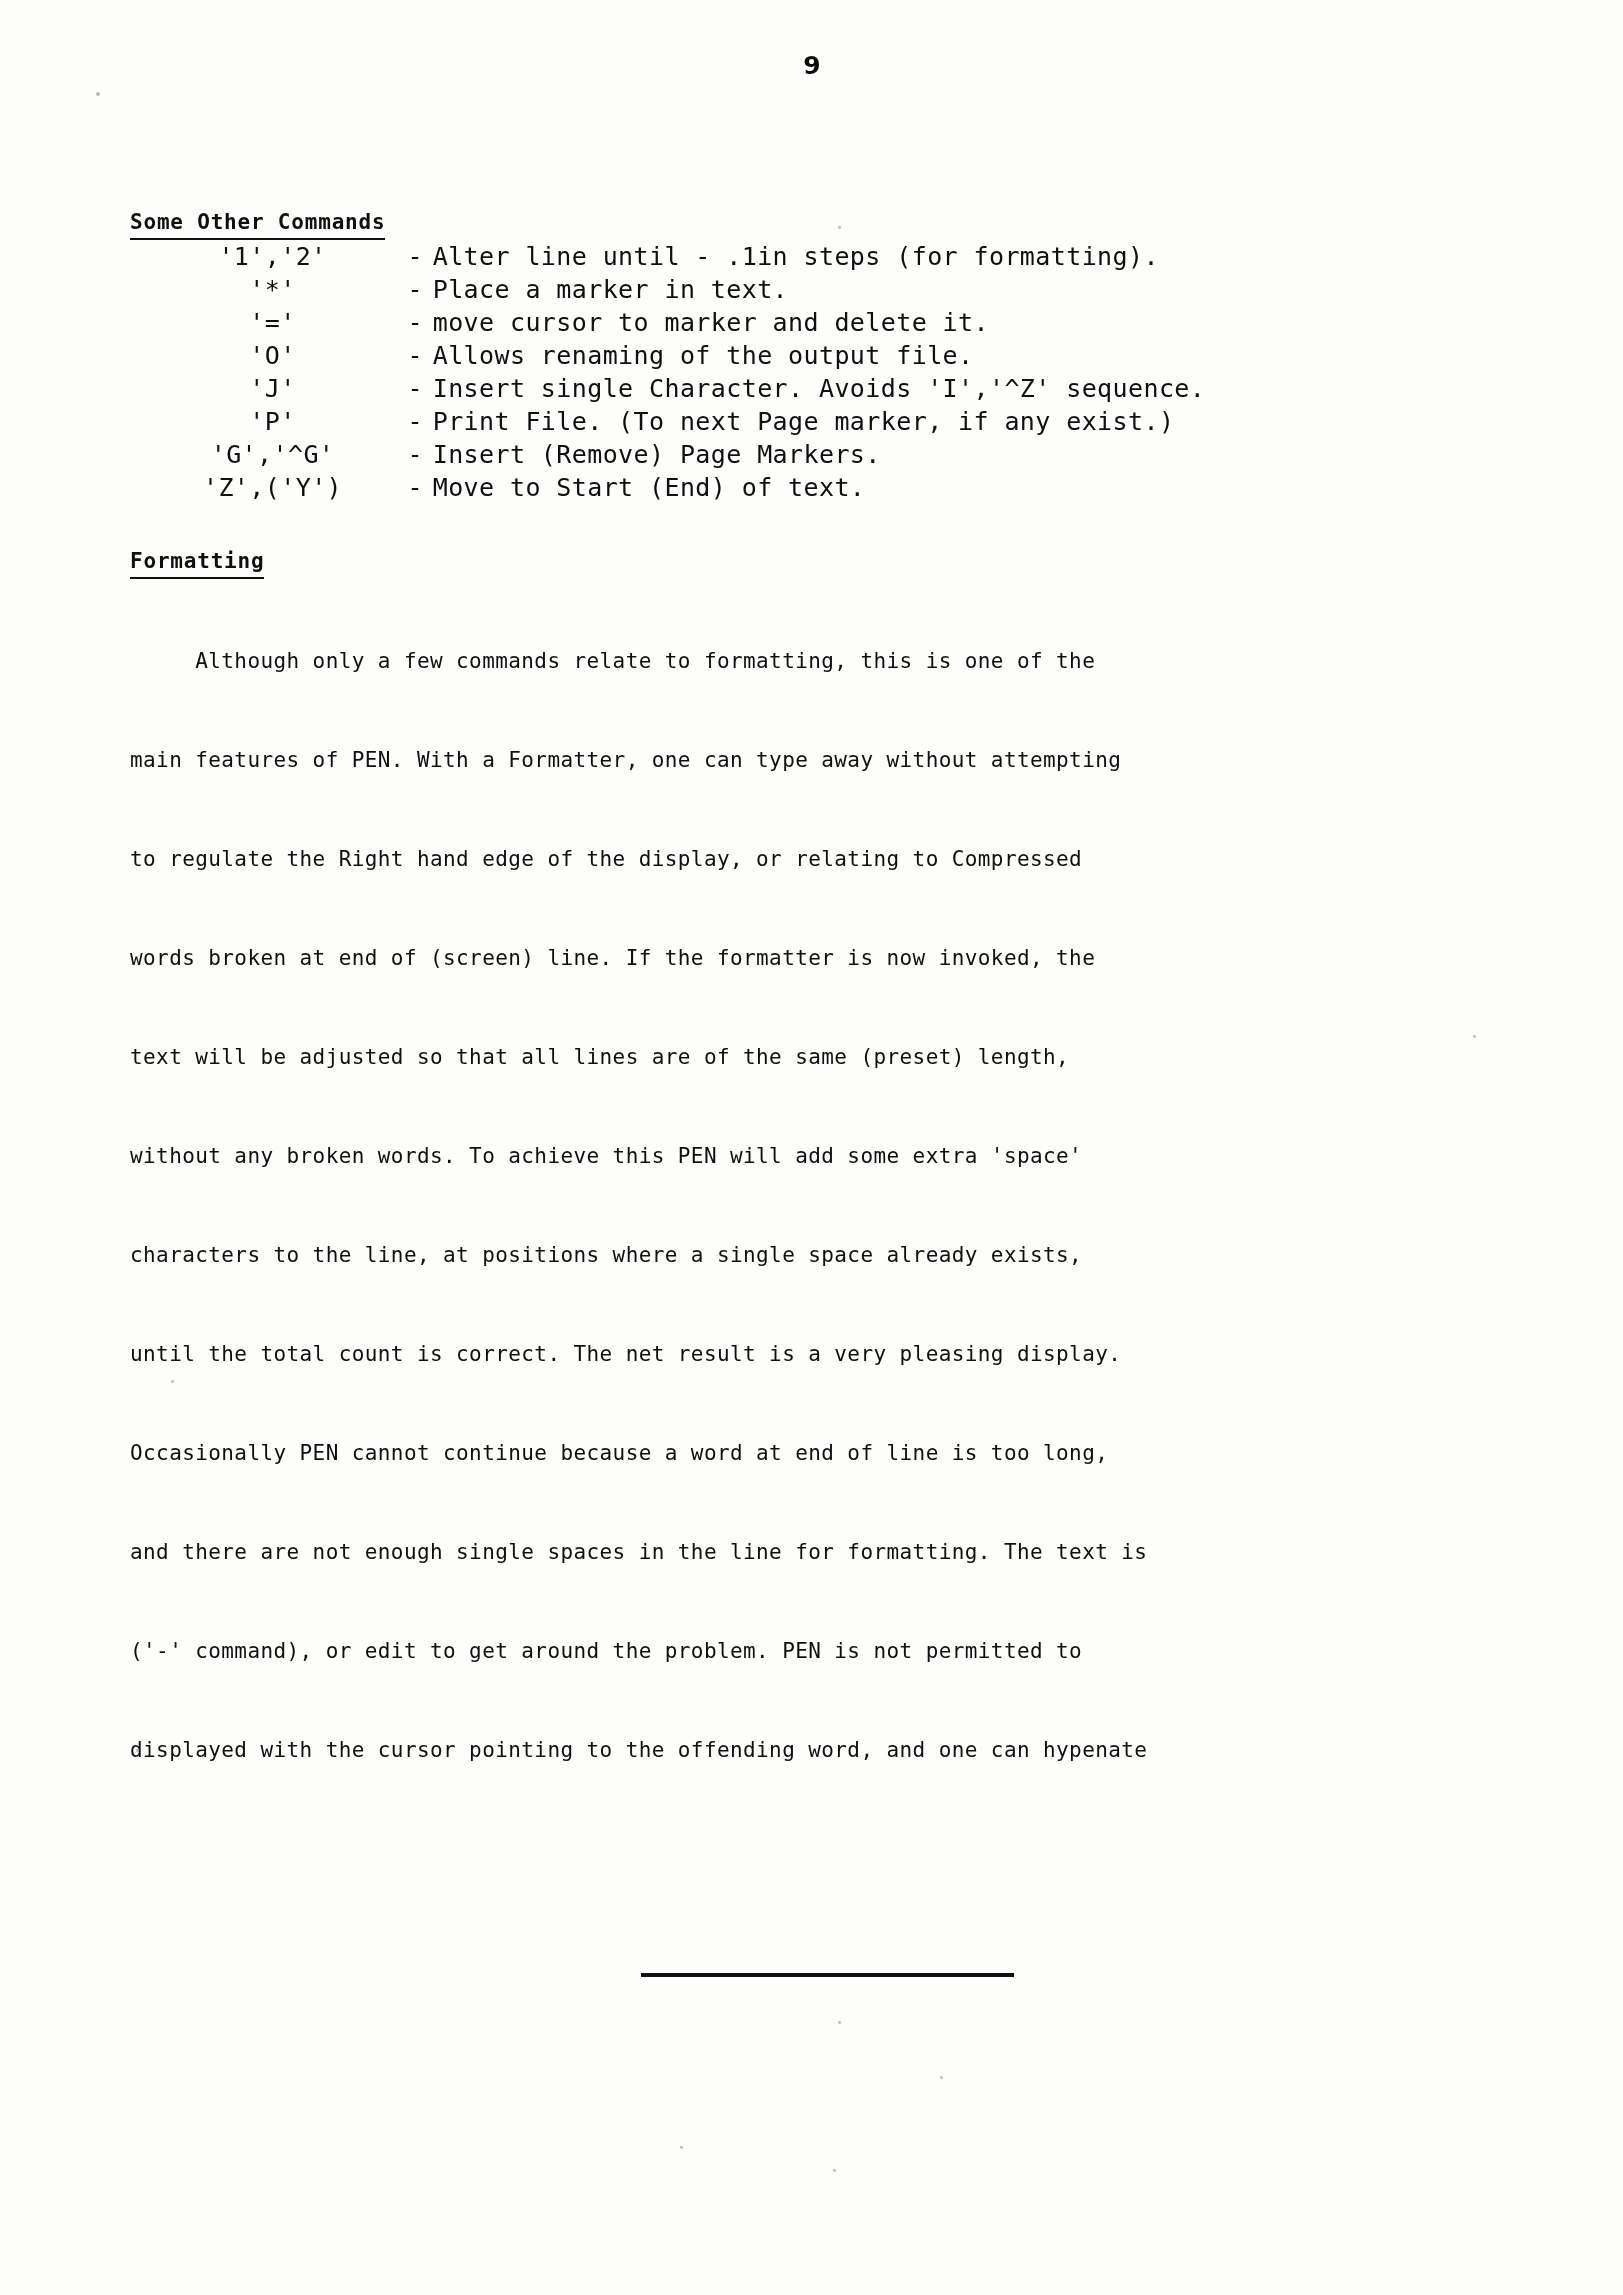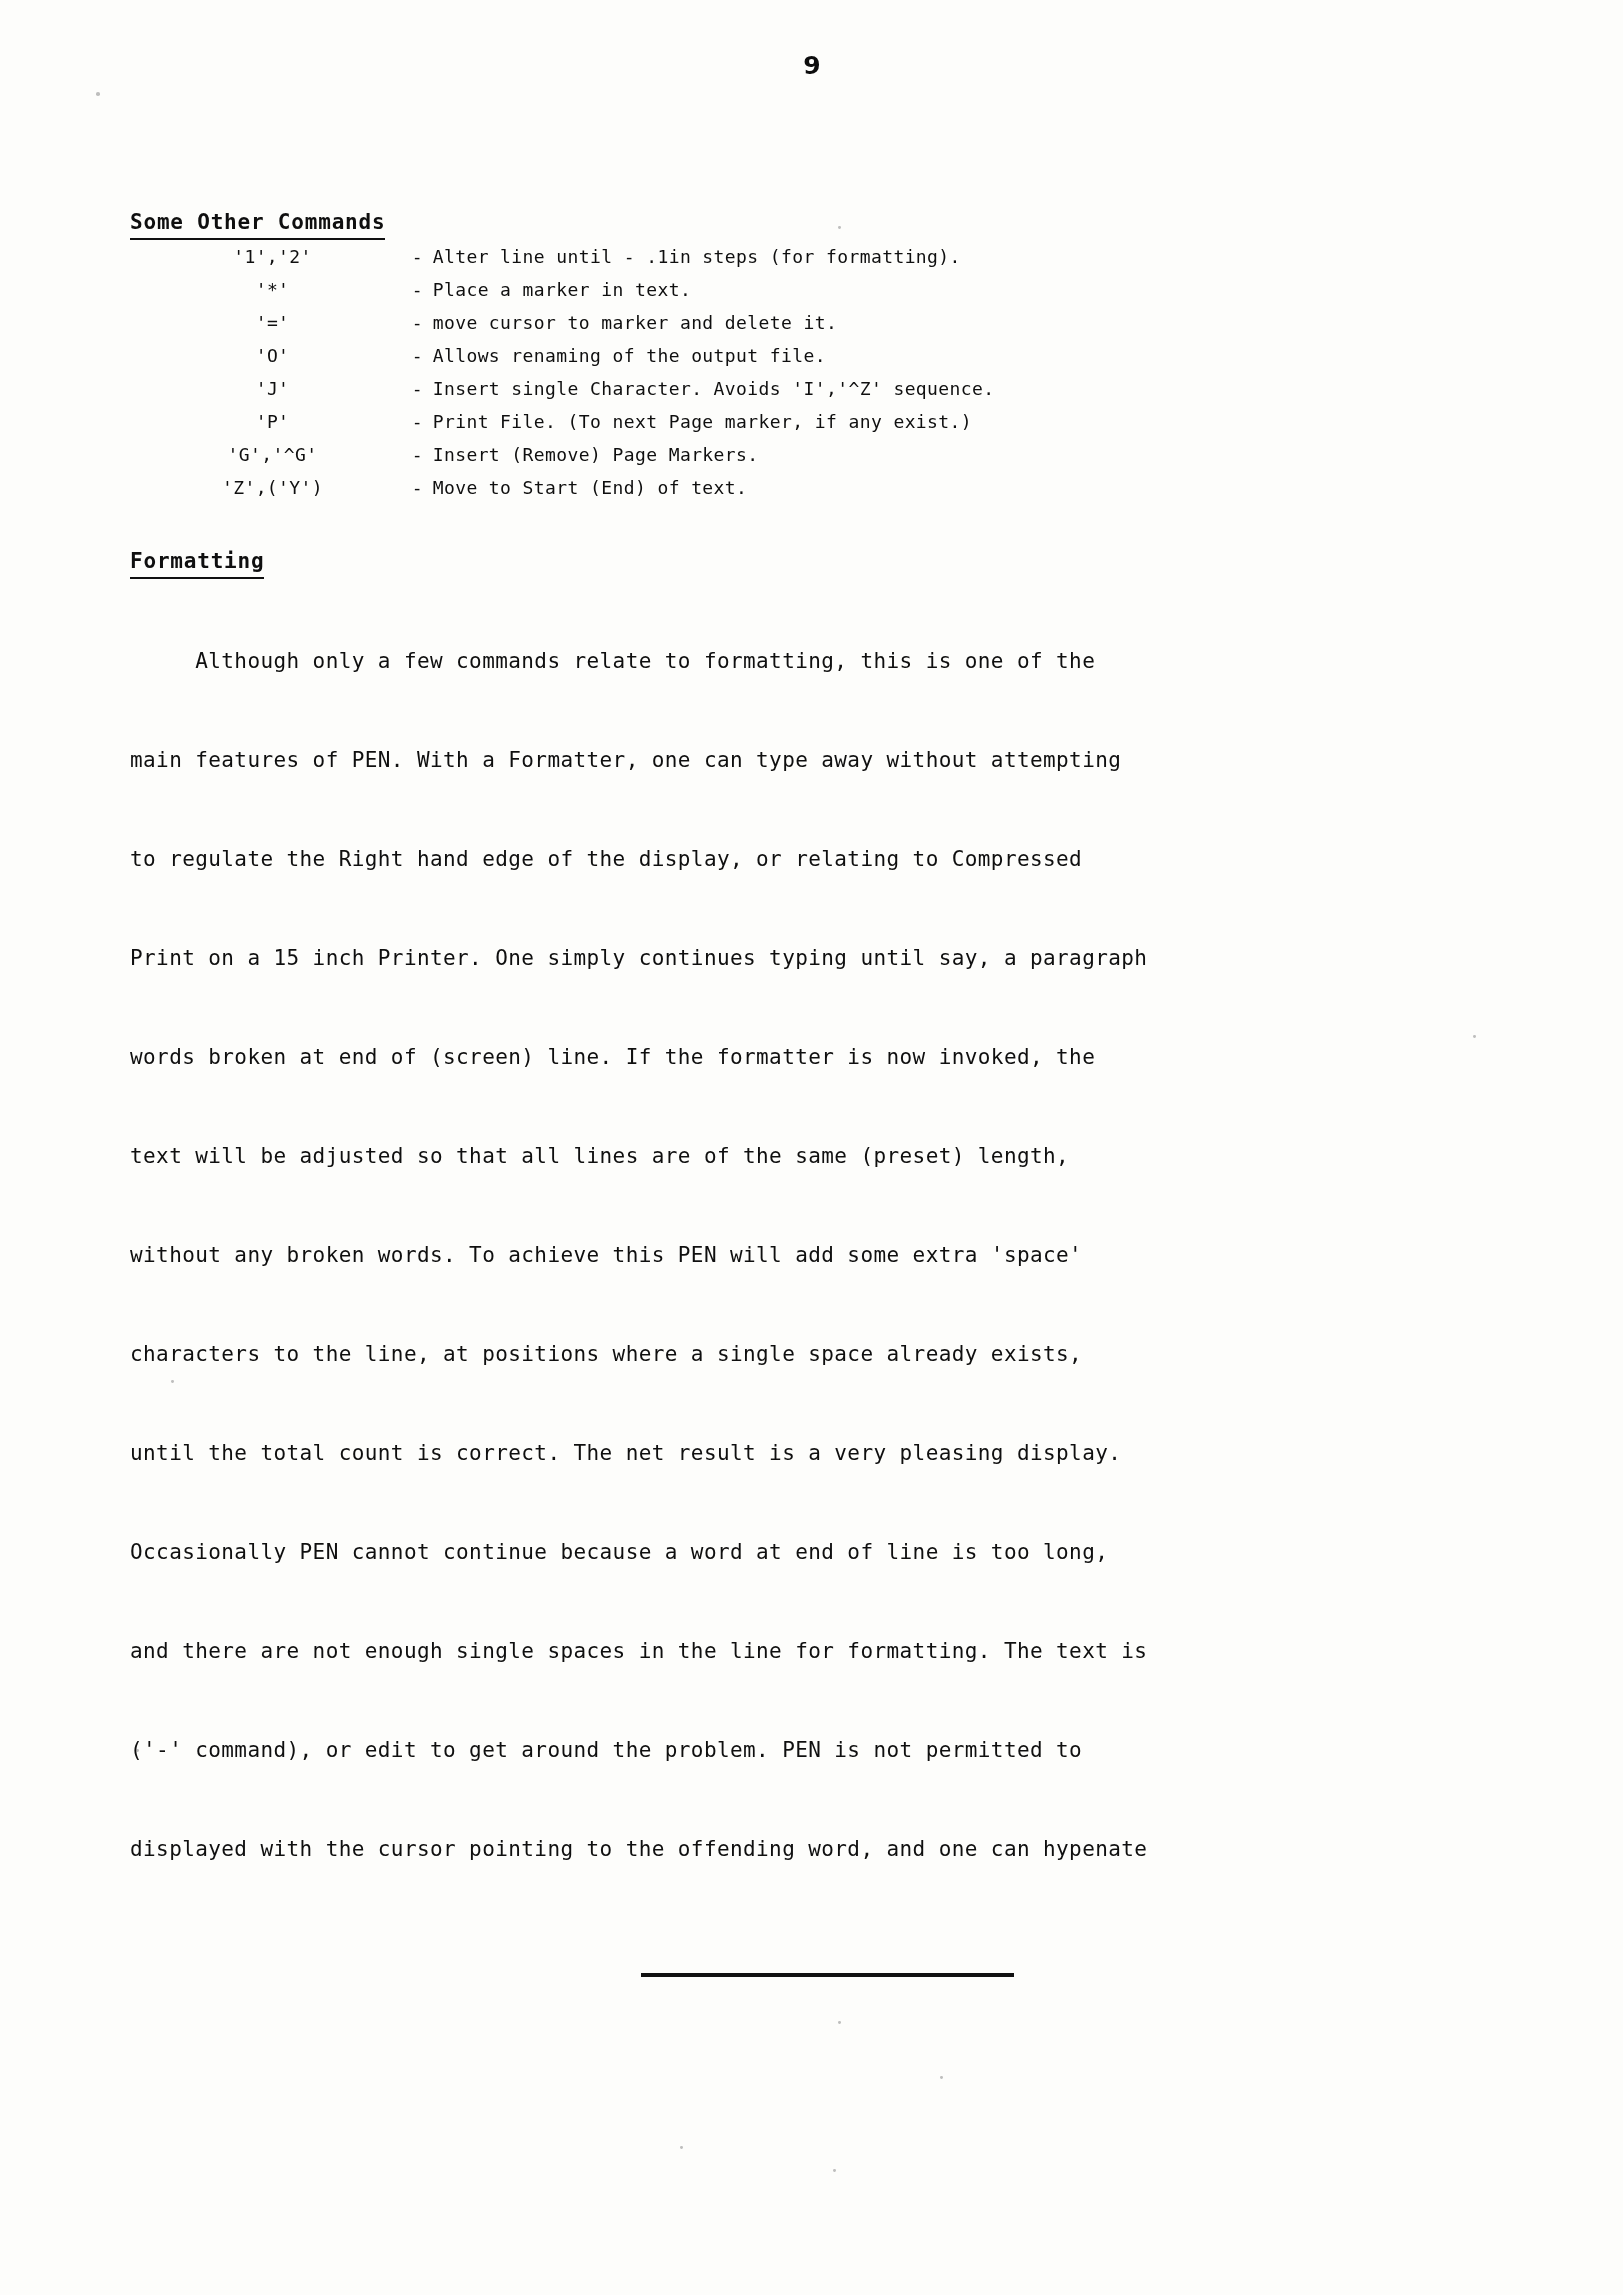--- a/index.html
+++ b/index.html
@@ -75,21 +75,21 @@
     border-collapse: collapse;
     margin: 0;
     padding: 0;
     width: 1325px;
     table-layout: fixed;
   }
   .cmd-table td {
     padding: 0;
     vertical-align: baseline;
     line-height: 33px;
-    font-size: 18px;
+    font-size: 25px;
     letter-spacing: 0.4px;
     white-space: pre;
   }
   .cmd-key {
     width: 229px;
     text-align: center;
     padding-left: 28px !important;
   }
   .cmd-dash {
     width: 36px;
@@ -192,21 +192,20 @@
     <div class="gap-lg"></div>
 
     <div class="heading-row">
       <span class="heading">Formatting</span>
     </div>
 
     <div class="para">
       <span class="para-line">     Although only a few commands relate to formatting, this is one of the</span>
       <span class="para-line">main features of PEN. With a Formatter, one can type away without attempting</span>
       <span class="para-line">to regulate the Right hand edge of the display, or relating to Compressed</span>
-      <span class="para-line">Print on a 15 inch Printer. One simply continues typing until say, a paragraph</span>
       <span class="para-line">words broken at end of (screen) line. If the formatter is now invoked, the</span>
       <span class="para-line">text will be adjusted so that all lines are of the same (preset) length,</span>
       <span class="para-line">without any broken words. To achieve this PEN will add some extra 'space'</span>
       <span class="para-line">characters to the line, at positions where a single space already exists,</span>
       <span class="para-line">until the total count is correct. The net result is a very pleasing display.</span>
       <span class="para-line">Occasionally PEN cannot continue because a word at end of line is too long,</span>
       <span class="para-line">and there are not enough single spaces in the line for formatting. The text is</span>
       <span class="para-line">('-' command), or edit to get around the problem. PEN is not permitted to</span>
       <span class="para-line">displayed with the cursor pointing to the offending word, and one can hypenate</span>
       

